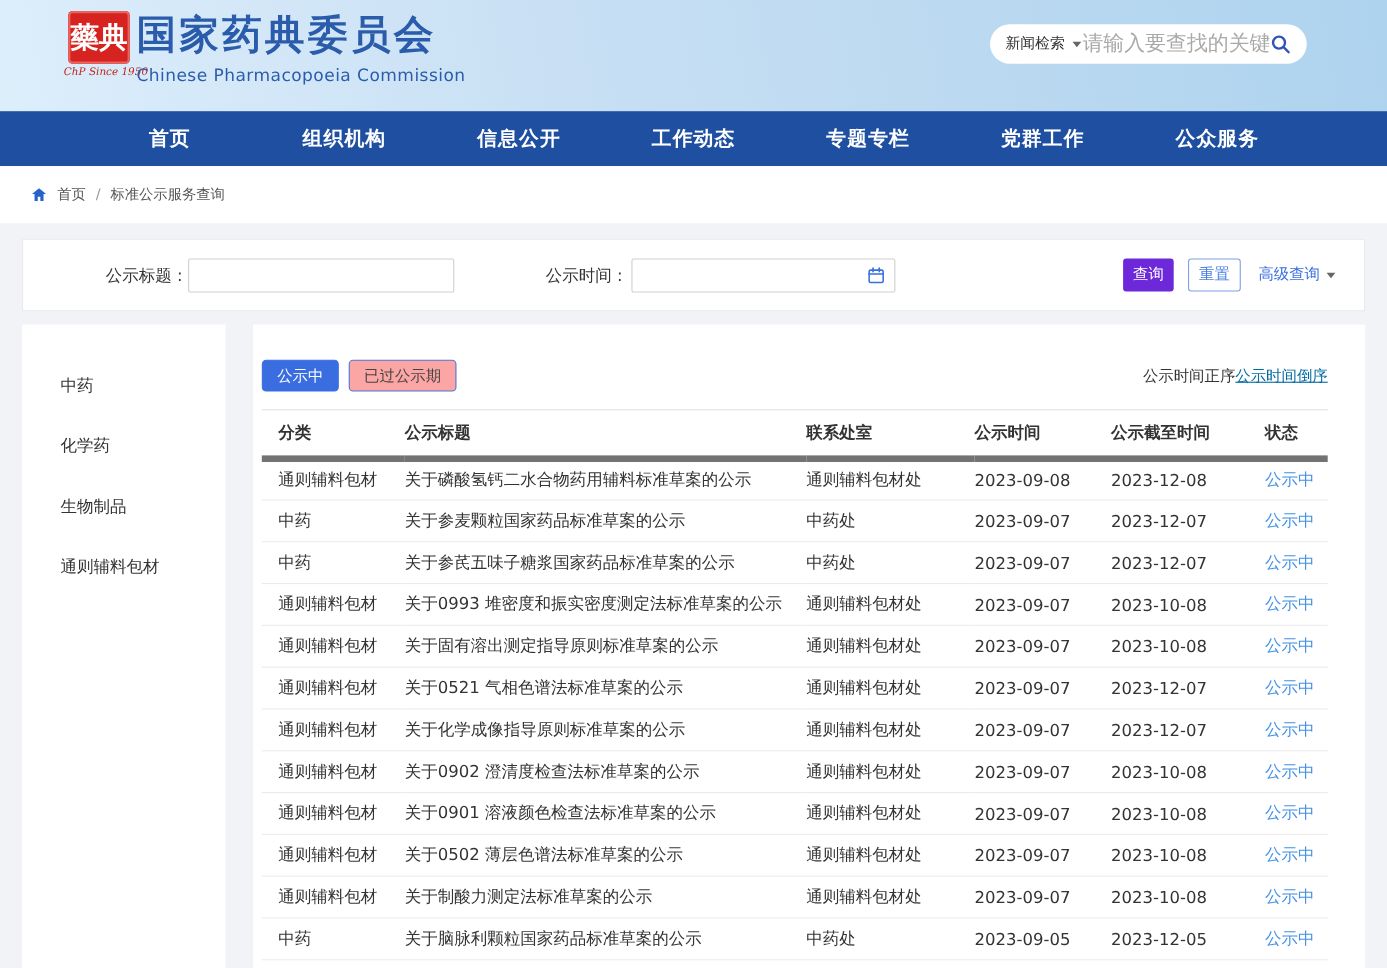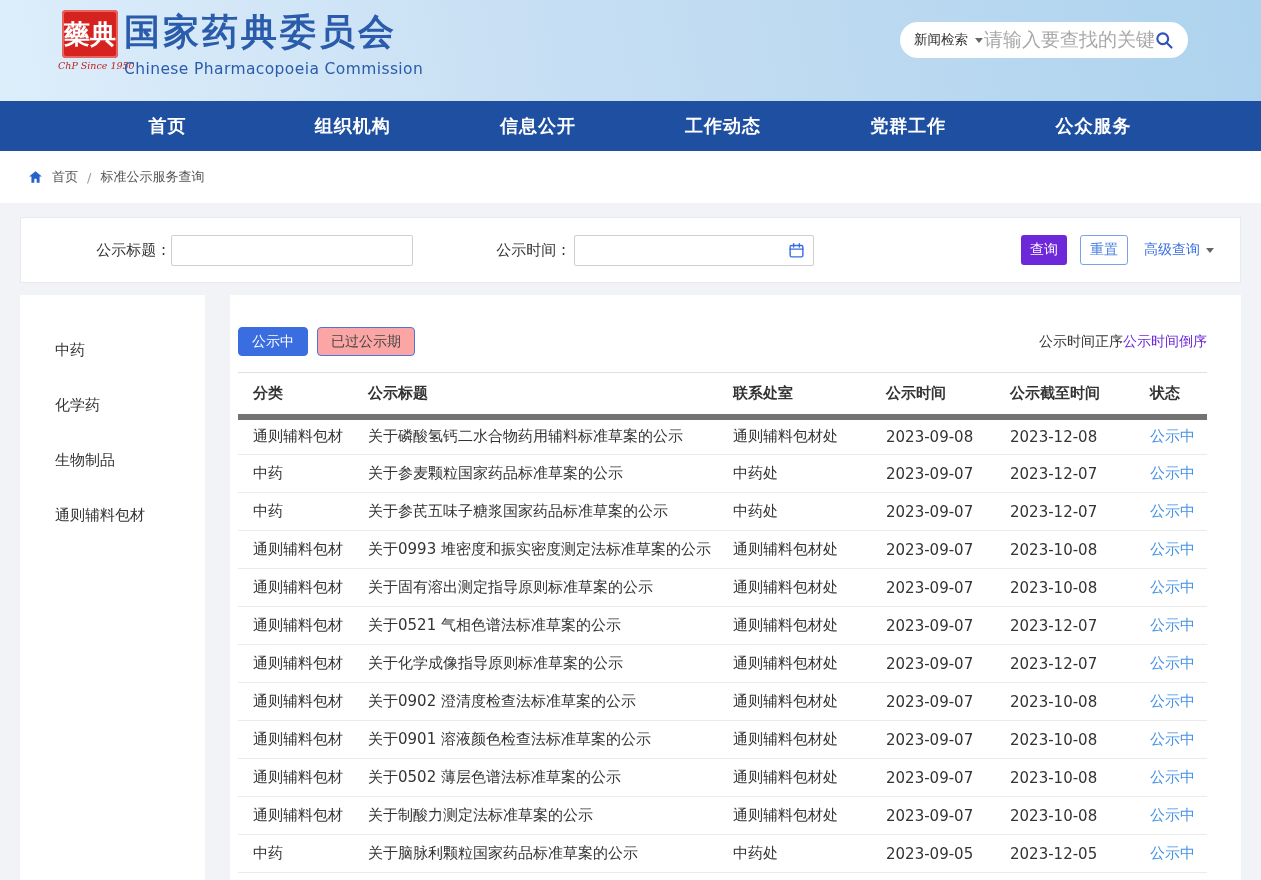--- a/index.html
+++ b/index.html
@@ -65,21 +65,21 @@
   .sidebar { width:185px; background:#fff; padding-top:28px; margin-right:25px; }
   .side-item { padding:18px 0 18px 35px; font-size:15px; color:#333; cursor:pointer; }
   .main-panel { flex:1; background:#fff; padding-top:32px; overflow:hidden; }
   .toolbar { display:flex; align-items:center; margin:0 34px 0 8px; }
   .tab { height:29px; padding:0 13px; border-radius:4px; font-size:14px; cursor:pointer;
     display:flex; align-items:center; margin-right:9px; font-family:inherit; }
   .tab.active { background:#3a6ee0; color:#fff; border:1px solid #3a6ee0; }
   .tab.inactive { background:#fca5a5; color:#444; border:1px solid #4c74d9; }
   .sort-group { margin-left:auto; display:flex; font-size:14px; }
   .sort-link { cursor:pointer; color:#333; }
-  .sort-link.active { color:#6d28d9; }
+  .sort-link.active { color:#0369a1;text-decoration:underline; }
 
   .table-wrap { margin:16px 34px 0 8px; }
   table { width:100%; border-collapse:collapse; table-layout:fixed; font-size:15px; }
   thead th { height:44px; text-align:left; font-weight:bold; color:#333;
     border-top:1px solid #e0e0e0; border-bottom:6px solid #737373; white-space:nowrap; }
   tbody td { height:38px; color:#333; border-bottom:1px solid #ebebeb;
     white-space:nowrap; overflow:hidden; }
   th:first-child, td:first-child { padding-left:15px; }
   .status-link { color:#4392e6; cursor:pointer; }
   .row-title { cursor:pointer; }
@@ -109,20 +109,21 @@
       </svg>
     </span>
   </div>
 </div>
 
 <nav class="main-nav">
     <a class="nav-item">首页</a>
     <a class="nav-item">组织机构</a>
     <a class="nav-item">信息公开</a>
     <a class="nav-item">工作动态</a>
+    <a class="nav-item">专题专栏</a>
     <a class="nav-item">党群工作</a>
     <a class="nav-item">公众服务</a>
   </nav>
 
 <div class="breadcrumb-bar">
   <span style="display:flex;">
     <svg width="15" height="14" viewBox="0 0 24 24" fill="#2563c9">
       <path d="M12 2 L23 11 H19 V22 H14 V15 H10 V22 H5 V11 H1 Z"></path>
     </svg>
   </span>

